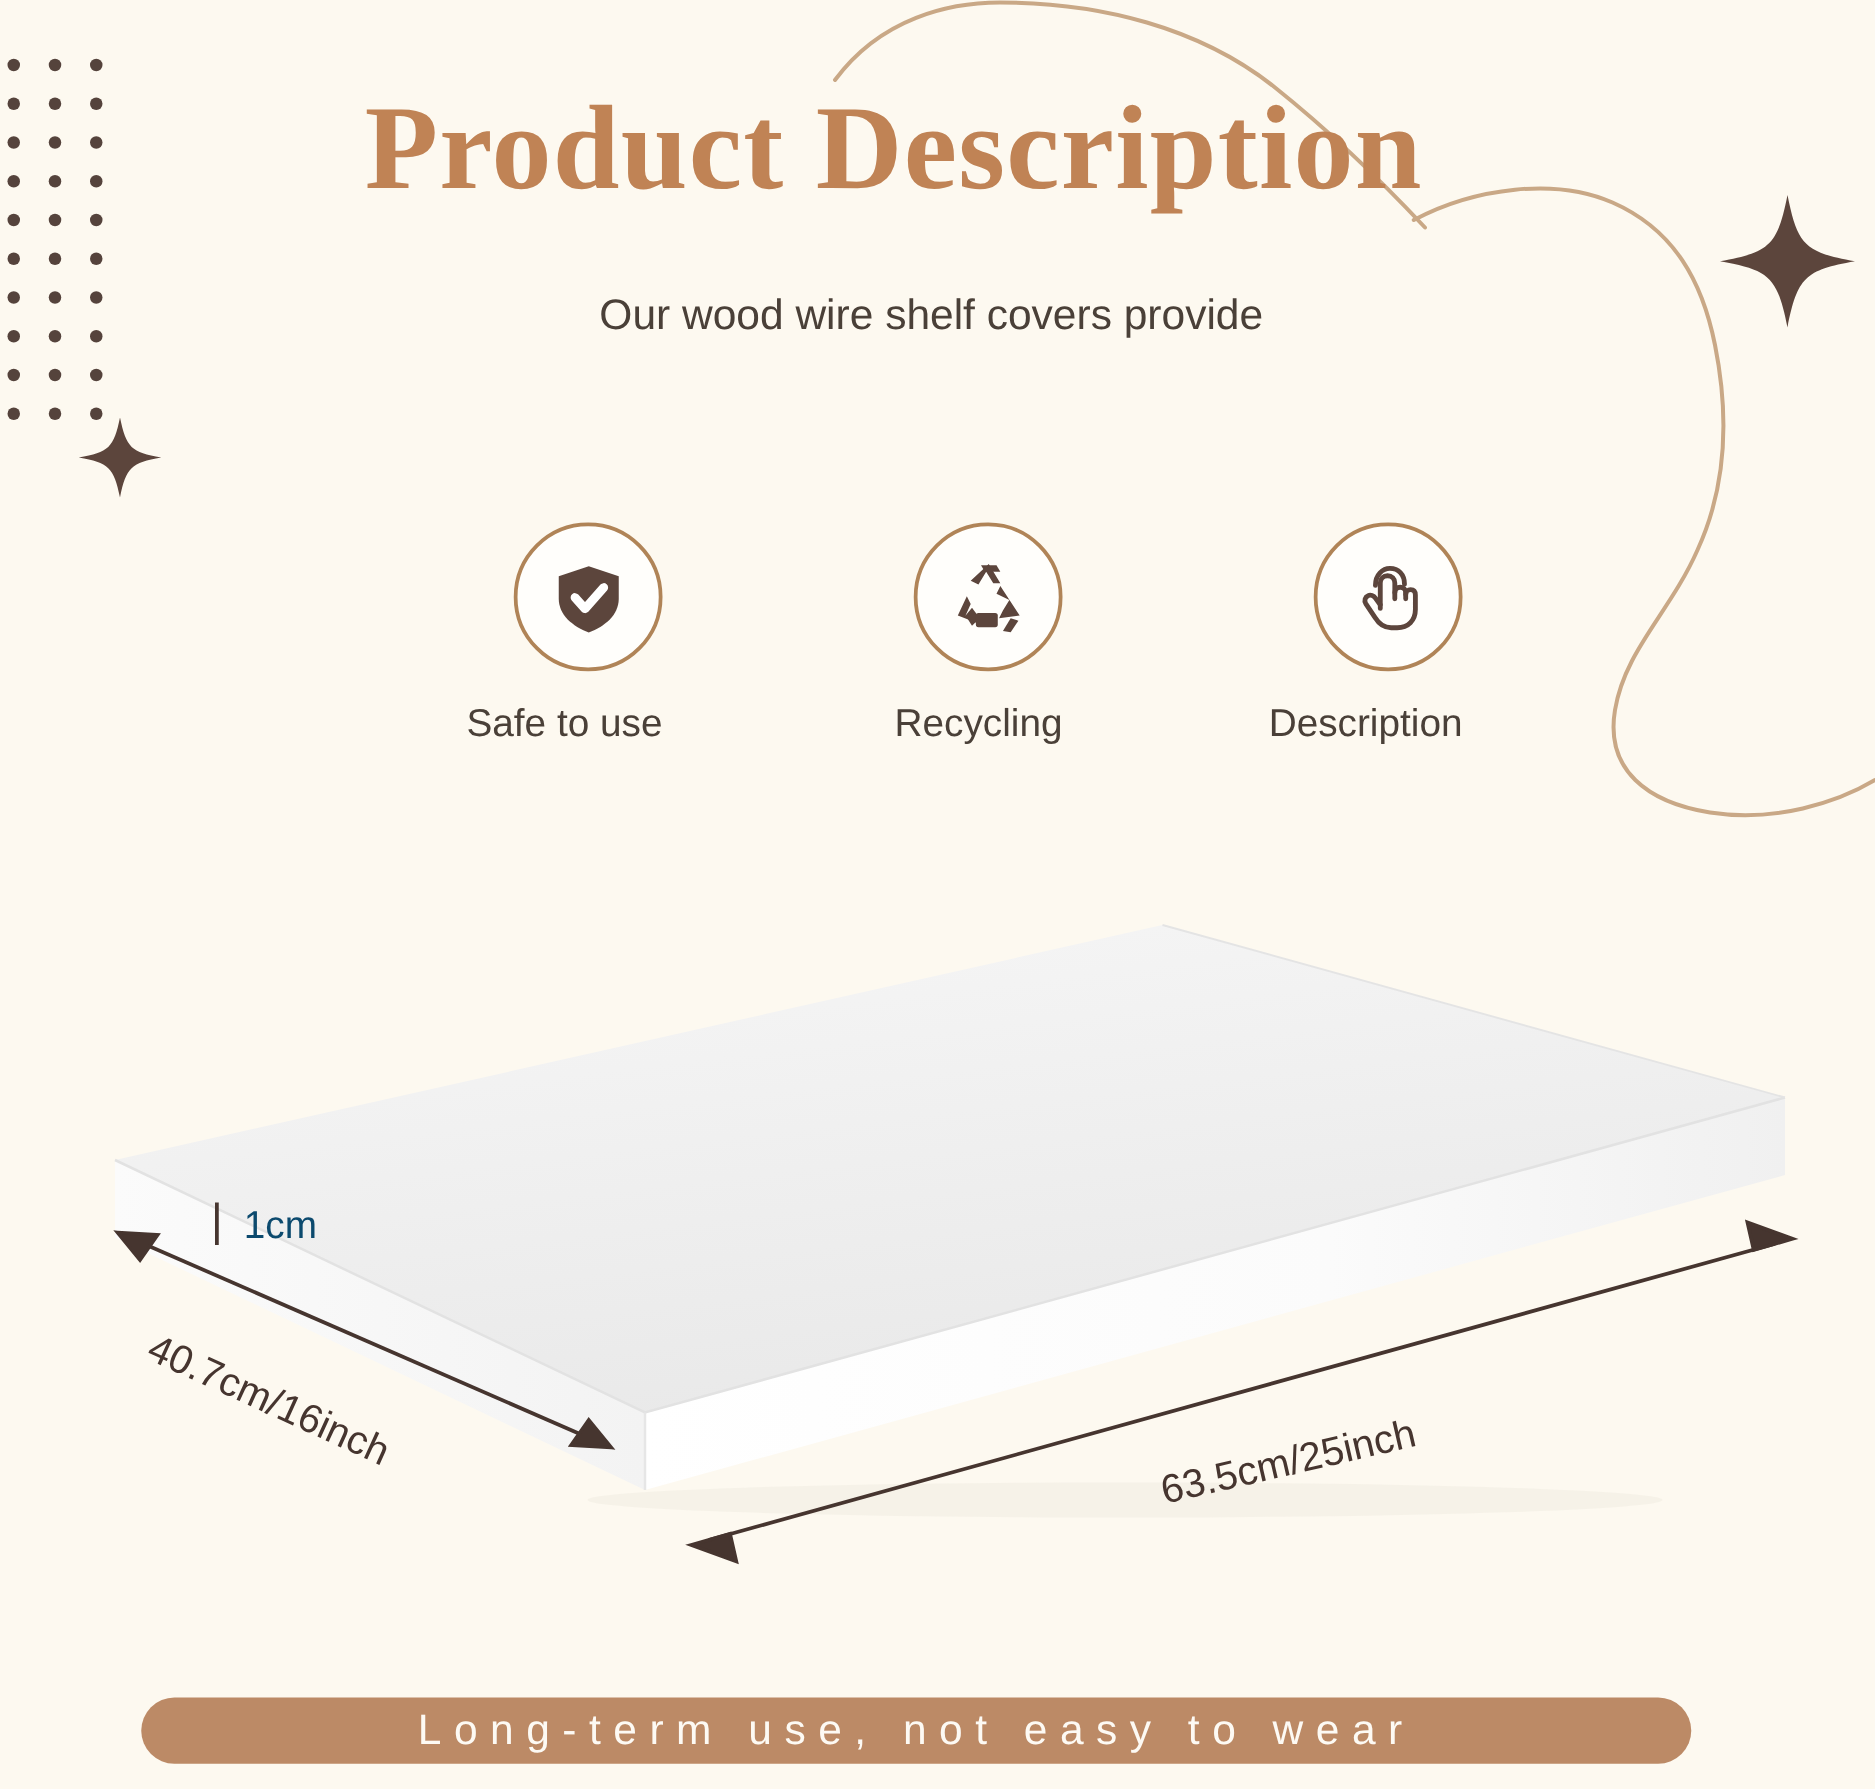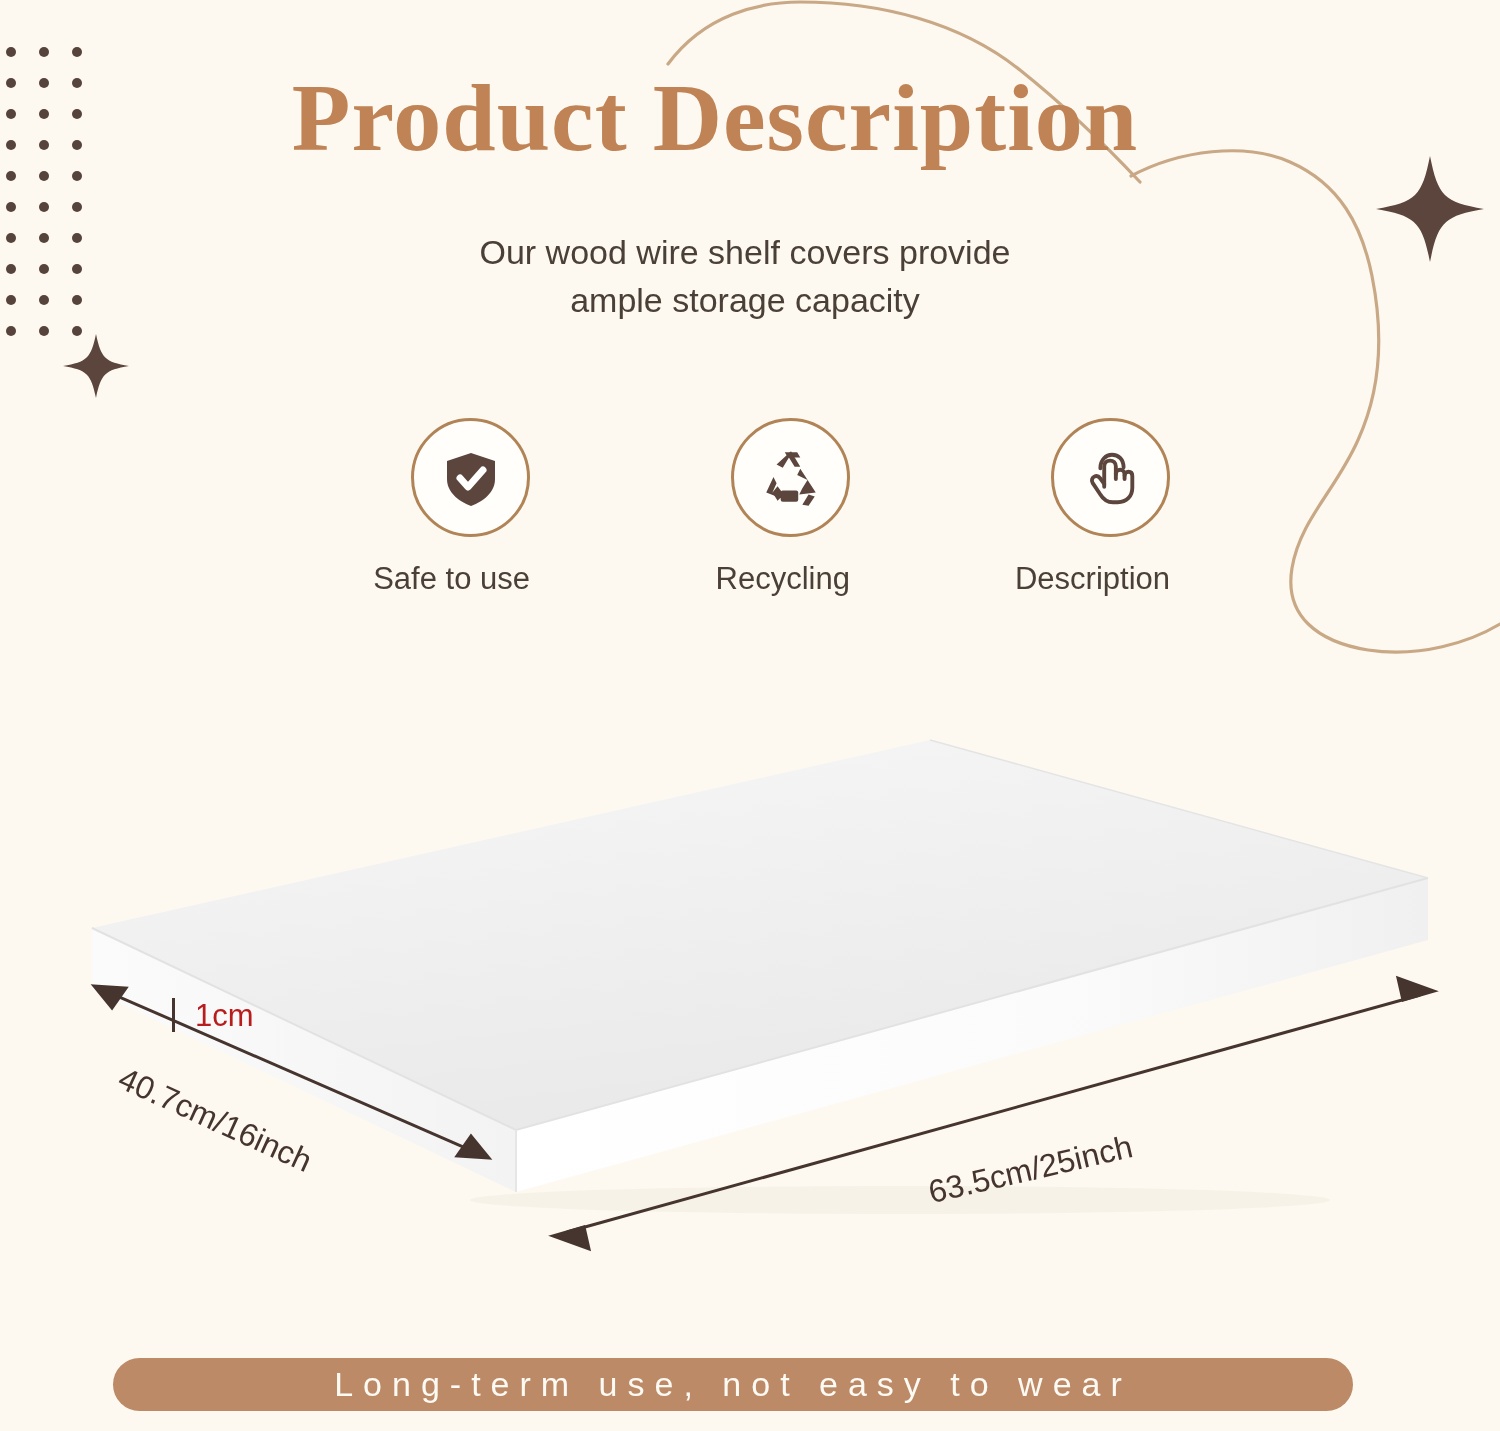--- a/index.html
+++ b/index.html
@@ -130,23 +130,23 @@
   }
   .dim-width {
     left: 925px;
     top: 1175px;
     transform: rotate(-13deg);
     transform-origin: left top;
     font-size: 32px;
   }
   .dim-thickness {
     left: 172px;
-    top: 998px;
+    top: 962px;
     font-size: 31px;
-    color: #b91c1c;
+    color: #0c4a6e;
     display: flex;
     align-items: flex-start;
     gap: 20px;
   }
   .tick-bar {
     display: inline-block;
     width: 3px;
     height: 34px;
     background: #46352f;
   }
@@ -219,21 +219,20 @@
     <span class="dot"></span>
     <span class="dot"></span>
     <span class="dot"></span>
     <span class="dot"></span>
     <span class="dot"></span>
   </div>
 
   <div class="title">Product Description</div>
   <div class="subtitle">
     <div>Our wood wire shelf covers provide</div>
-    <div>ample storage capacity</div>
   </div>
 
   <div class="features">
 
     <div class="feature">
       <div class="feature-circle">
         <svg width="64" height="64" viewBox="0 0 64 64">
           <path d="M32 7 L56 15 L56 33 C56 46 45 55 32 60 C19 55 8 46 8 33 L8 15 Z" fill="#5c453c"></path>
           <path d="M21 32 L29 41 L44 24" fill="none" stroke="#ffffff" stroke-width="7" stroke-linecap="round" stroke-linejoin="round"></path>
         </svg>

